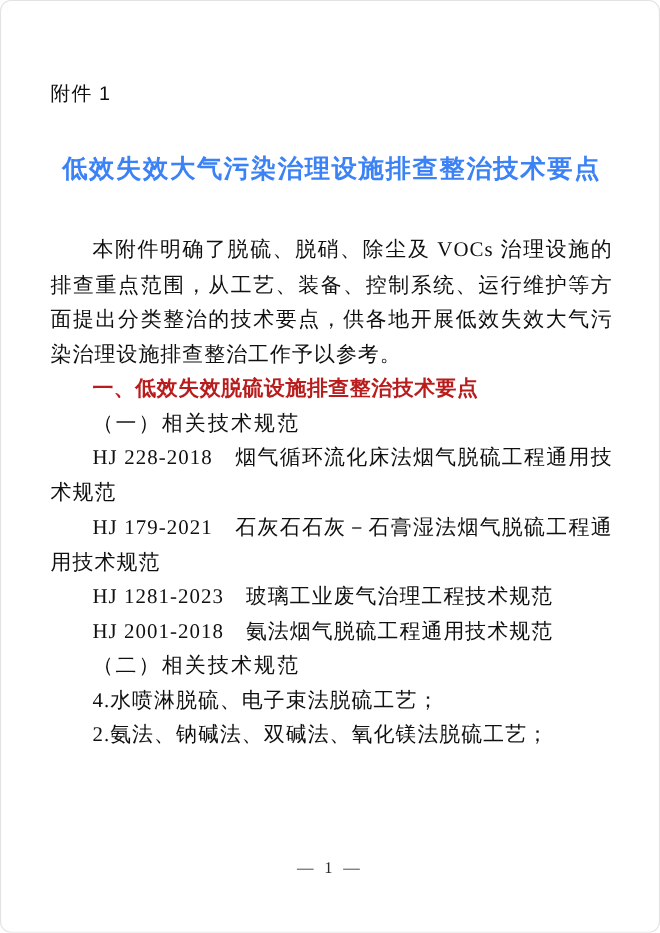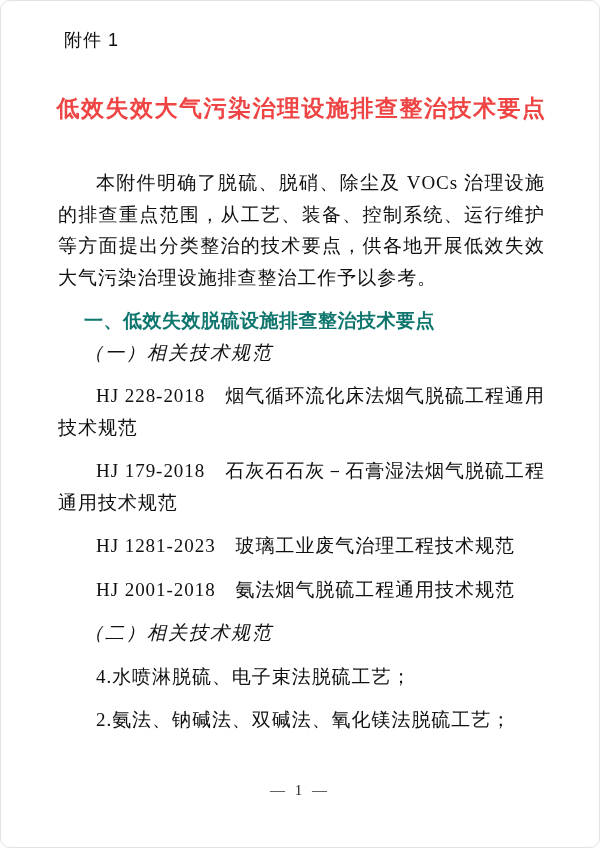--- a/index.html
+++ b/index.html
@@ -14,65 +14,63 @@
     background: #ffffff;
     border: 1px solid #e3e3e3;
     border-radius: 10px;
     position: relative;
     overflow: hidden;
     padding: 0 42px 0 45px;
     color: #101010;
     font-family: "Liberation Serif", "DejaVu Serif", serif;
   }
   .attachment-label {
-    padding-top: 28px;
+    padding-top: 73px;
     font-family: "Liberation Sans", "DejaVu Sans", sans-serif;
     font-size: 18px;
     letter-spacing: 1px;
     line-height: 22px;
-    margin-left: 18px;
   }
   .doc-title {
     margin: 44px 0 0 0;
     text-align: center;
     font-size: 23px;
     font-weight: 700;
     letter-spacing: 1.5px;
     line-height: 28px;
-    color: #ef4444;
+    color: #3b82f6;
     font-family: "Liberation Serif", "DejaVu Serif", serif;
   }
   .content {
     margin-top: 44px;
     font-size: 19px;
     line-height: 31.5px;
     letter-spacing: 0.05em;
     text-align: justify;
   }
   .content p {
-    margin: 12px;
+    margin: 0;
     text-indent: 2em;
   }
   .intro-para {
     text-align: justify;
   }
   .section-heading {
     margin: 0;
     text-indent: 2em;
     font-family: "Liberation Sans", "DejaVu Sans", sans-serif;
     font-weight: 700;
     font-size: 19px;
     letter-spacing: 0.5px;
     line-height: 31.5px;
-    color: #0f766e;
+    color: #b91c1c;
   }
   .sub-heading {
     margin: 0;
     text-indent: 2em;
-    font-style: italic;
     font-weight: 400;
     font-size: 19px;
     letter-spacing: 2px;
     line-height: 31.5px;
   }
   .standard-item, .scope-item {
     text-align: justify;
   }
   .page-footer {
     position: absolute;
@@ -98,21 +96,21 @@
   <div class="content">
 
     <p class="intro-para">本附件明确了脱硫、脱硝、除尘及 VOCs 治理设施的排查重点范围，从工艺、装备、控制系统、运行维护等方面提出分类整治的技术要点，供各地开展低效失效大气污染治理设施排查整治工作予以参考。</p>
 
     <h2 class="section-heading">一、低效失效脱硫设施排查整治技术要点</h2>
 
     <h3 class="sub-heading">（一）相关技术规范</h3>
 
     <p class="standard-item">HJ 228-2018　烟气循环流化床法烟气脱硫工程通用技术规范</p>
 
-    <p class="standard-item">HJ 179-2018　石灰石石灰－石膏湿法烟气脱硫工程通用技术规范</p>
+    <p class="standard-item">HJ 179-2021　石灰石石灰－石膏湿法烟气脱硫工程通用技术规范</p>
 
 
 
     <p class="standard-item">HJ 1281-2023　玻璃工业废气治理工程技术规范</p>
 
     <p class="standard-item">HJ 2001-2018　氨法烟气脱硫工程通用技术规范</p>
 
     <h3 class="sub-heading">（二）相关技术规范</h3>
 
     <p class="scope-item">4.水喷淋脱硫、电子束法脱硫工艺；</p>

